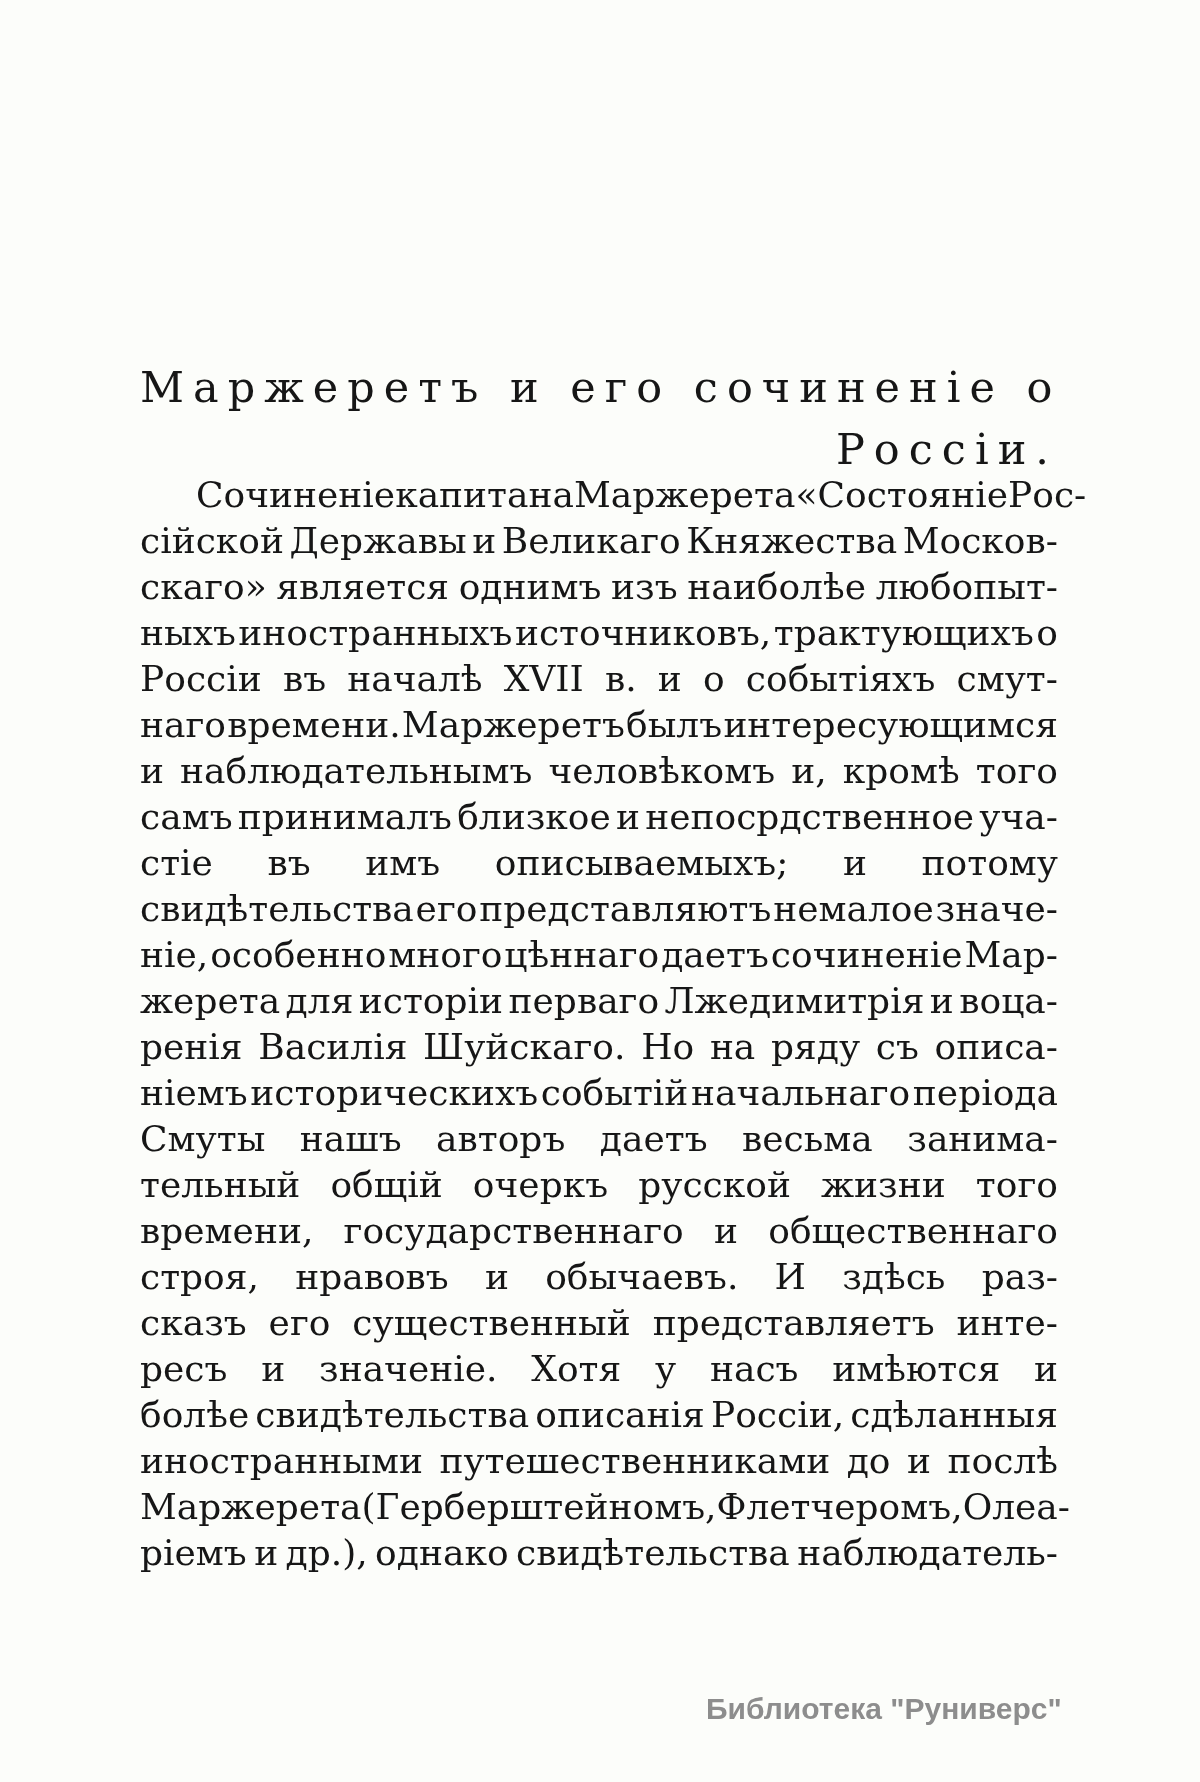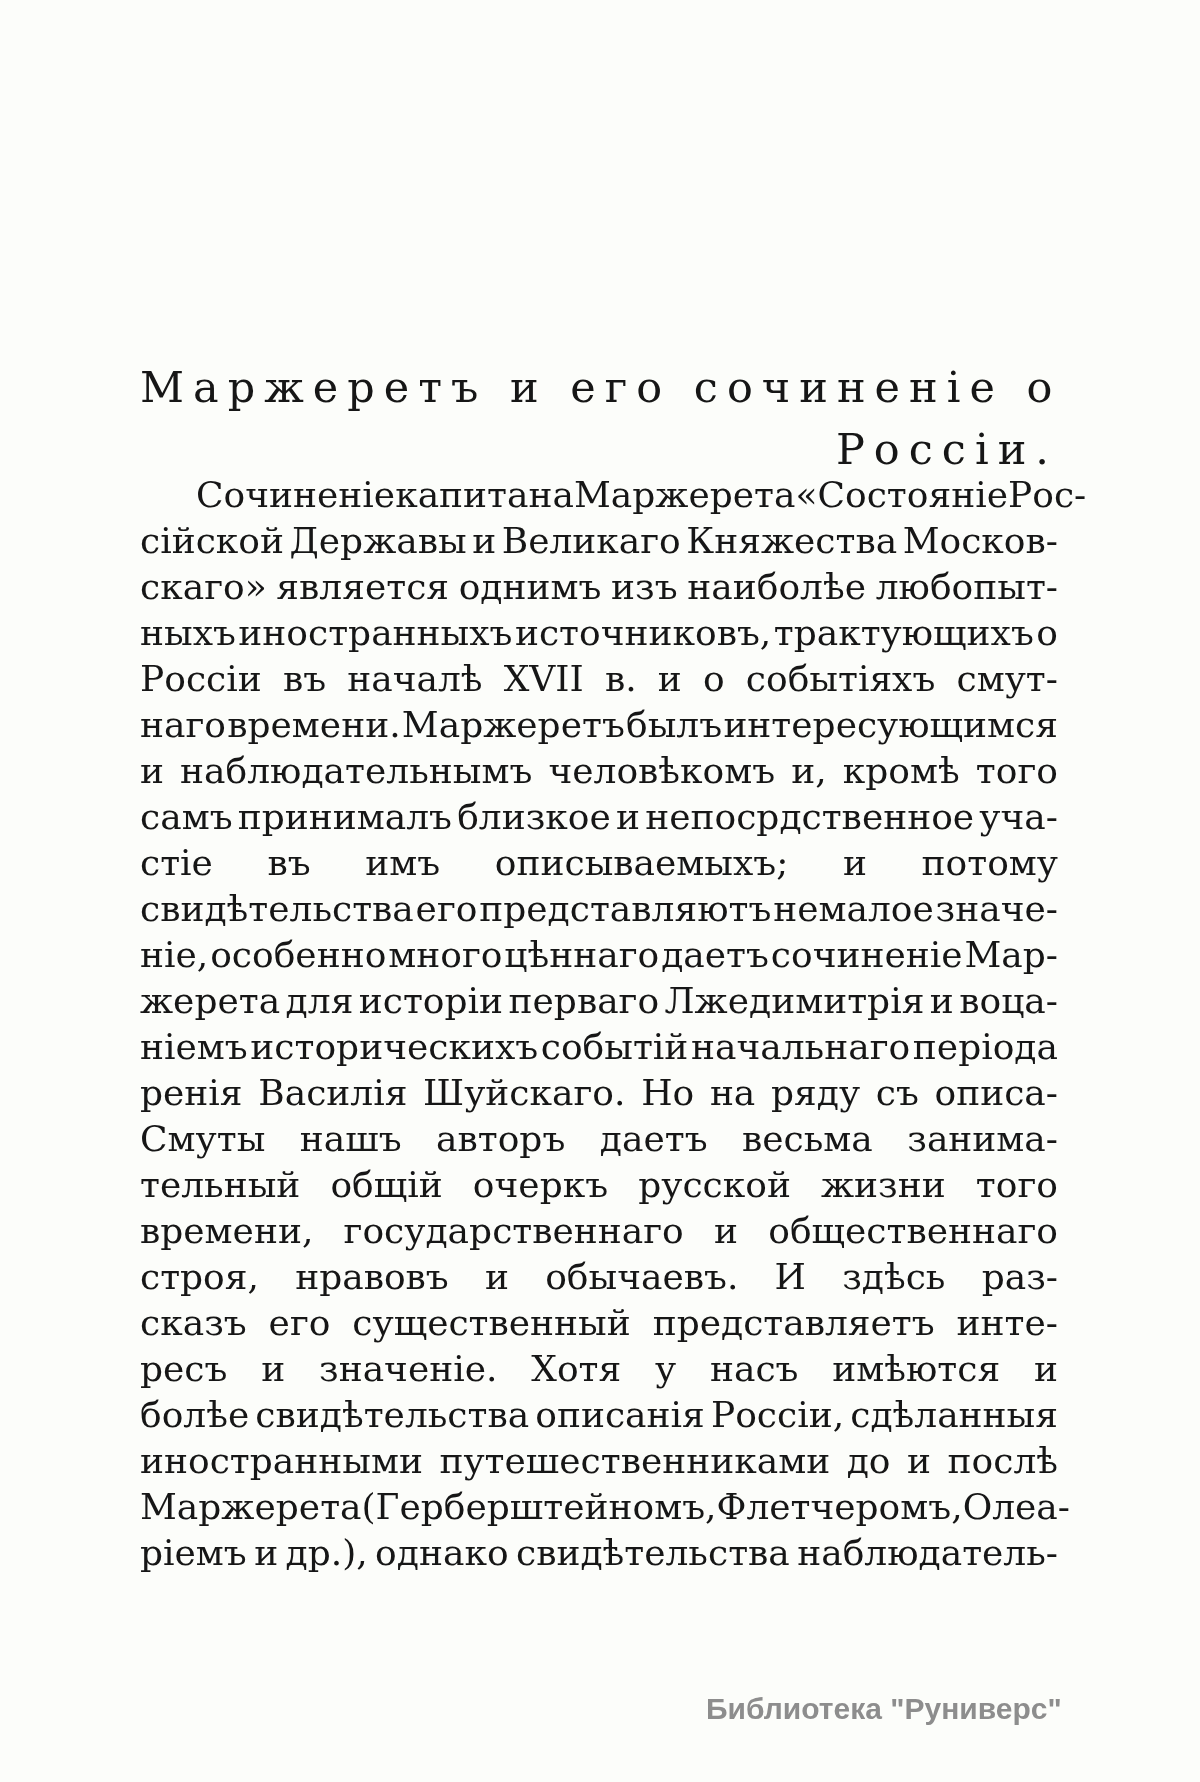--- a/index.html
+++ b/index.html
@@ -162,37 +162,37 @@
       <div class="line">
         <span>жерета</span>
         <span>для</span>
         <span>исторіи</span>
         <span>перваго</span>
         <span>Лжедимитрія</span>
         <span>и</span>
         <span>воца-</span>
       </div>
       <div class="line">
-        <span>ніемъ</span>
-        <span>историческихъ</span>
-        <span>событій</span>
-        <span>начальнаго</span>
-        <span>періода</span>
-      </div>
-      <div class="line">
         <span>ренія</span>
         <span>Василія</span>
         <span>Шуйскаго.</span>
         <span>Но</span>
         <span>на</span>
         <span>ряду</span>
         <span>съ</span>
         <span>описа-</span>
       </div>
       <div class="line">
+        <span>ніемъ</span>
+        <span>историческихъ</span>
+        <span>событій</span>
+        <span>начальнаго</span>
+        <span>періода</span>
+      </div>
+      <div class="line">
         <span>Смуты</span>
         <span>нашъ</span>
         <span>авторъ</span>
         <span>даетъ</span>
         <span>весьма</span>
         <span>занима-</span>
       </div>
       <div class="line">
         <span>тельный</span>
         <span>общій</span>

